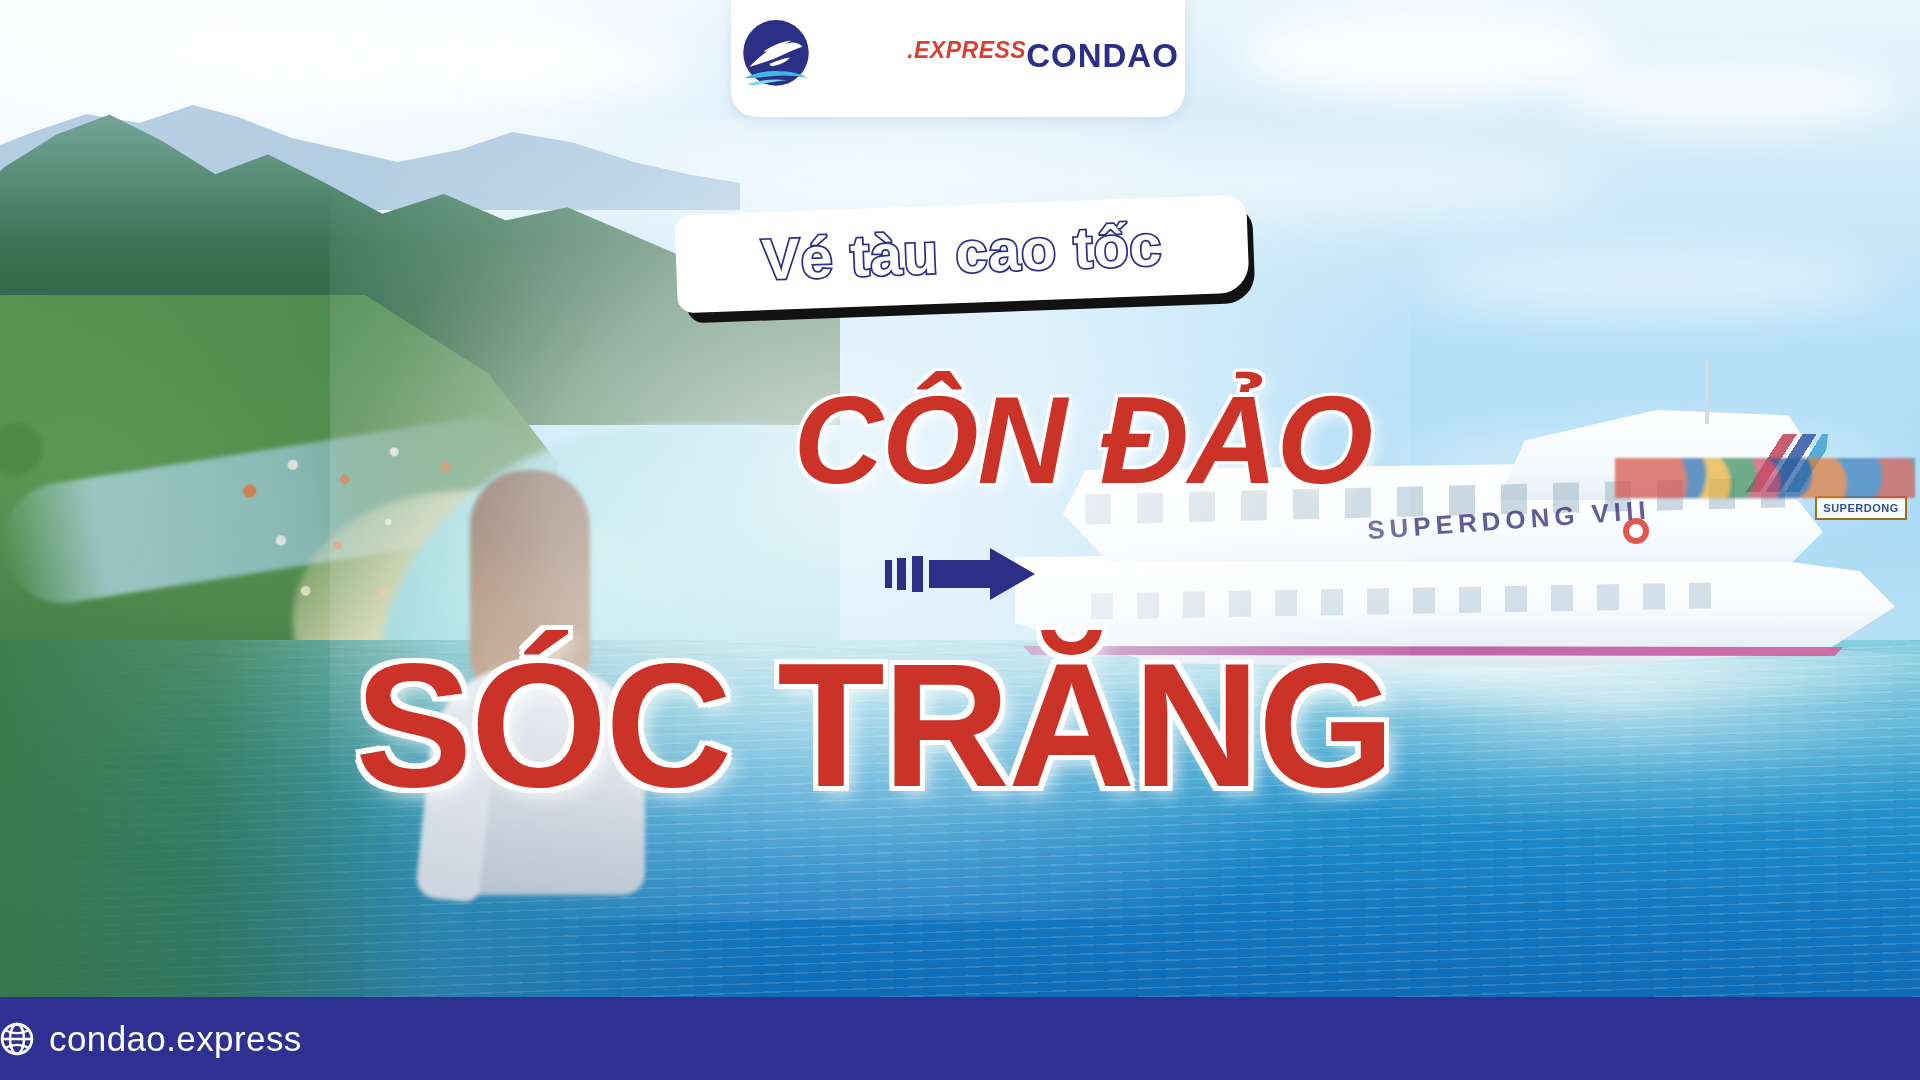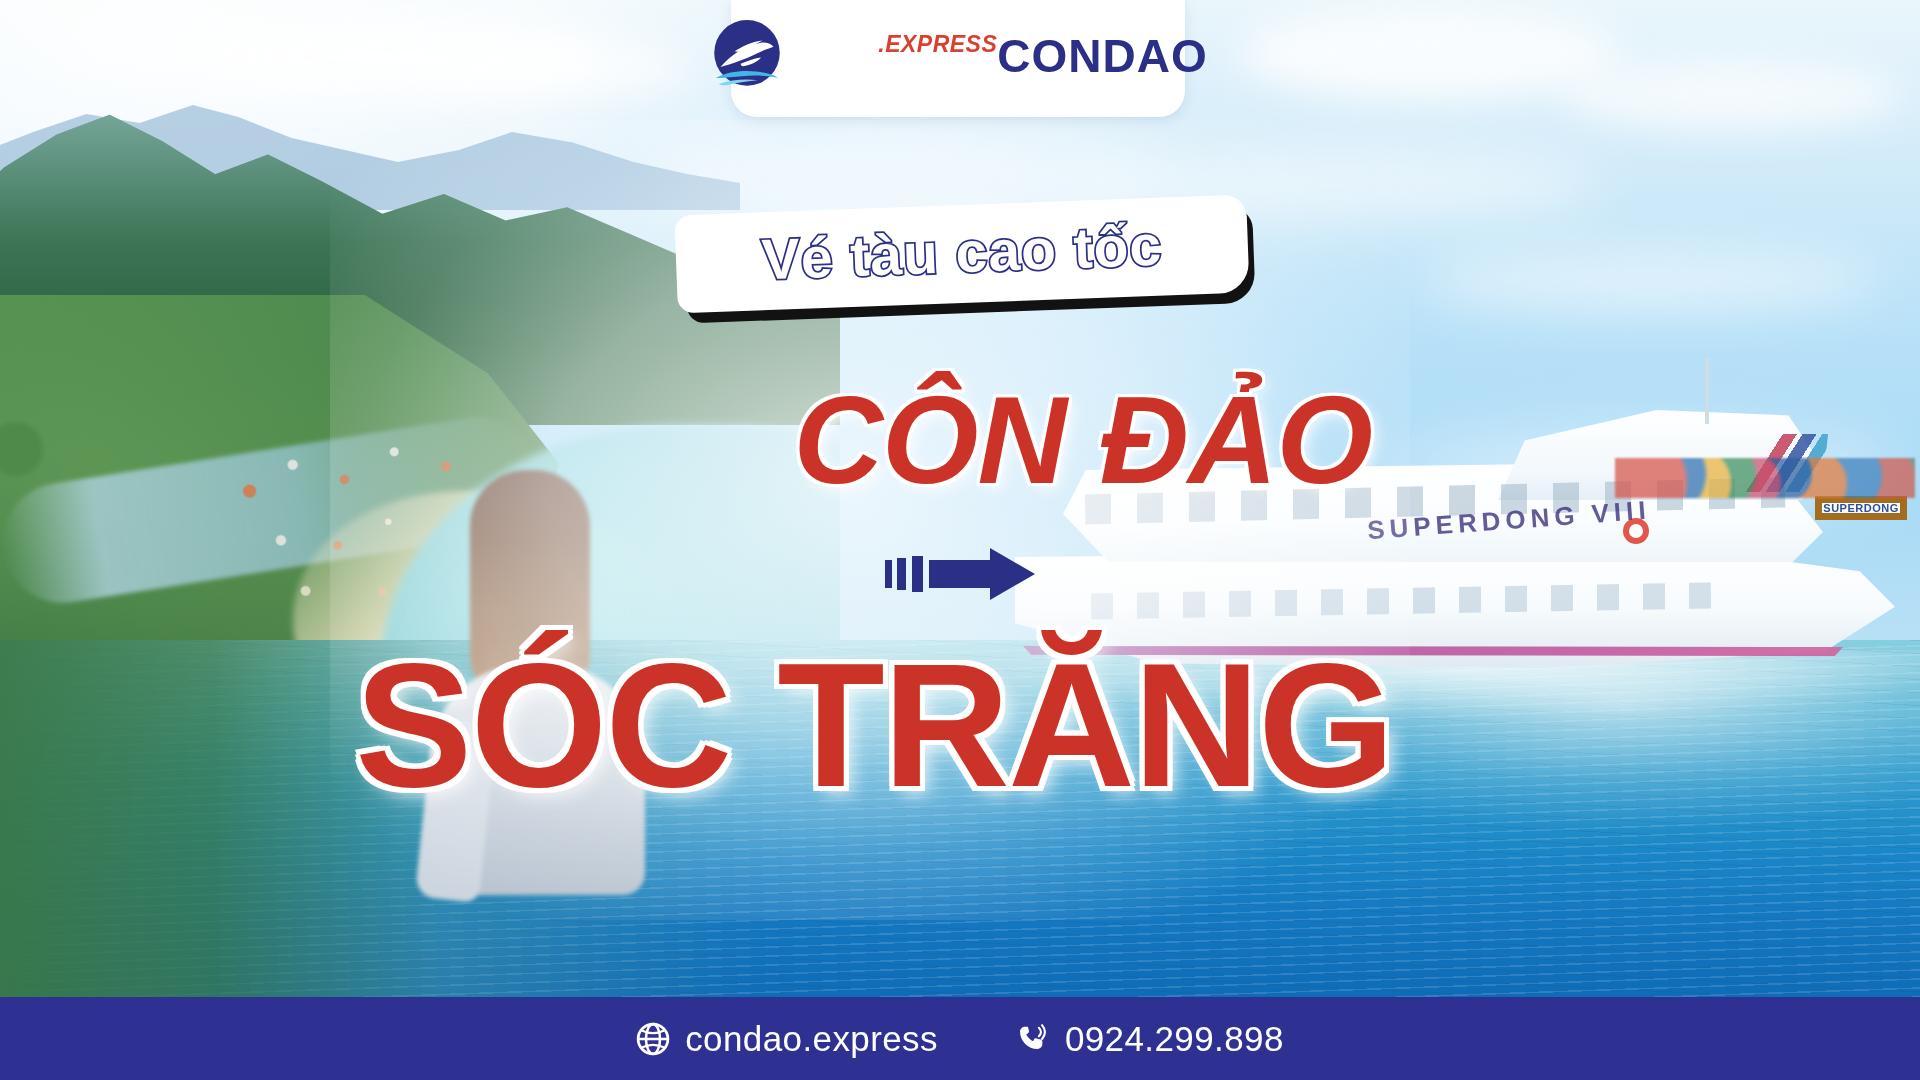--- a/index.html
+++ b/index.html
@@ -227,21 +227,21 @@
     position:absolute; left:700px; top:34px; width:110px; height:58px;
     background:
       linear-gradient(118deg, rgba(0,0,0,0) 46%, #c64b63 46%, #c64b63 56%, rgba(0,0,0,0) 56%),
       linear-gradient(118deg, rgba(0,0,0,0) 60%, #3e5fa8 60%, #3e5fa8 70%, rgba(0,0,0,0) 70%),
       linear-gradient(118deg, rgba(0,0,0,0) 74%, #49a5cf 74%, #49a5cf 84%, rgba(0,0,0,0) 84%);
     opacity:.9;
     transform:skewX(-6deg);
   }
   .f-sd-badge{
     position:absolute; left:800px; top:96px; width:92px; height:24px;
-    background:#ffffff; border:7px solid #a16207;
+    background:#ffffff; border:2px solid #a16207;
     font-size:11px; letter-spacing:.5px; color:#23408c;
     display:flex; align-items:center; justify-content:center;
     font-weight:700; opacity:.9;
   }
   .f-name{
     position:absolute; left:352px; top:100px; width:420px; height:34px;
     transform:rotate(-4.2deg);
     font-size:26px; letter-spacing:5px; font-weight:700;
     color:#3b2f7a; opacity:.78; white-space:nowrap;
   }
@@ -286,21 +286,21 @@
     display:flex; align-items:center; justify-content:center; gap:14px;
     padding:0 18px 6px 18px;
   }
   .logo-mark{ width:78px; height:78px; flex:0 0 auto; }
   .logo-text{ display:flex; flex-direction:row; align-items:flex-start; line-height:1; }
   .logo-express{
     font-size:23px; font-weight:700; font-style:italic;
     color:#d8412f; letter-spacing:.5px; margin-left:78px; margin-bottom:1px;
   }
   .logo-condao{
-    font-size:46px; font-weight:800; color:#2b2f86; letter-spacing:1px;
+    font-size:33px; font-weight:800; color:#2b2f86; letter-spacing:1px;
   }
 
   
   .ribbon-wrap{ position:absolute; left:676px; top:205px; width:588px; height:118px; }
   .ribbon-shadow{
     position:absolute; left:10px; top:12px; width:568px; height:96px;
     background:#121212; border-radius:16px 22px 30px 16px;
     transform:rotate(-2.1deg);
   }
   .ribbon{
@@ -339,21 +339,21 @@
        8px 8px 18px rgba(255,255,255,.8);
   }
 
   
   .arrow{ position:absolute; left:885px; top:548px; width:150px; height:52px; }
 
   
   .footer{
     position:absolute; left:0; top:997px; width:1920px; height:83px;
     background:#2e3192;
-    display:flex; align-items:center; justify-content:center; gap:28px;
+    display:flex; align-items:center; justify-content:flex-start; gap:35px;
   }
   .f-item{ display:flex; align-items:center; gap:15px; }
   .f-item .f-ico{ width:34px; height:34px; flex:0 0 auto; }
   .f-item .f-txt{
     color:#ffffff; font-size:35px; font-weight:400; letter-spacing:.4px; white-space:nowrap;
   }
   .f-gap{ width:22px; }
 </style>
 </head>
 <body>
@@ -454,23 +454,15 @@
         <ellipse cx="16" cy="16" rx="6.6" ry="14" fill="none" stroke="#ffffff" stroke-width="2.4"></ellipse>
         <line x1="2.2" y1="16" x2="29.8" y2="16" stroke="#ffffff" stroke-width="2.4"></line>
         <path d="M5.4 8 Q16 13 26.6 8" fill="none" stroke="#ffffff" stroke-width="2.2"></path>
         <path d="M5.4 24 Q16 19 26.6 24" fill="none" stroke="#ffffff" stroke-width="2.2"></path>
       </svg>
       <span class="f-txt">condao.express</span>
     </div>
 
     <div class="f-gap"></div>
 
-    <div class="f-item">
-      <svg class="f-ico" viewBox="0 0 32 32">
-        <path d="M9 3 C6 3 3.6 5.4 3.6 8.4 C3.6 18.6 12.4 27.4 22.6 27.4 C25.6 27.4 28 25 28 22 L28 19.4 C28 18.2 27.2 17.2 26 16.9 L21.6 15.8 C20.5 15.5 19.3 16 18.8 17 L17.9 18.8 C14.6 17.2 11.9 14.5 10.3 11.2 L12.1 10.3 C13.1 9.8 13.6 8.6 13.3 7.5 L12.2 3.1 C12 3.1 11.8 3 11.6 3 Z" fill="#ffffff" transform="translate(-1,1) scale(0.86) translate(2,1)"></path>
-        <path d="M21.5 5.5 Q25.5 9.5 21.5 13.5" fill="none" stroke="#ffffff" stroke-width="2" stroke-linecap="round"></path>
-        <path d="M24.5 3 Q30 9.5 24.5 16" fill="none" stroke="#ffffff" stroke-width="2" stroke-linecap="round"></path>
-      </svg>
-      <span class="f-txt">0924.299.898</span>
-    </div>
   </div>
 
 </div>
 
 </body></html>

